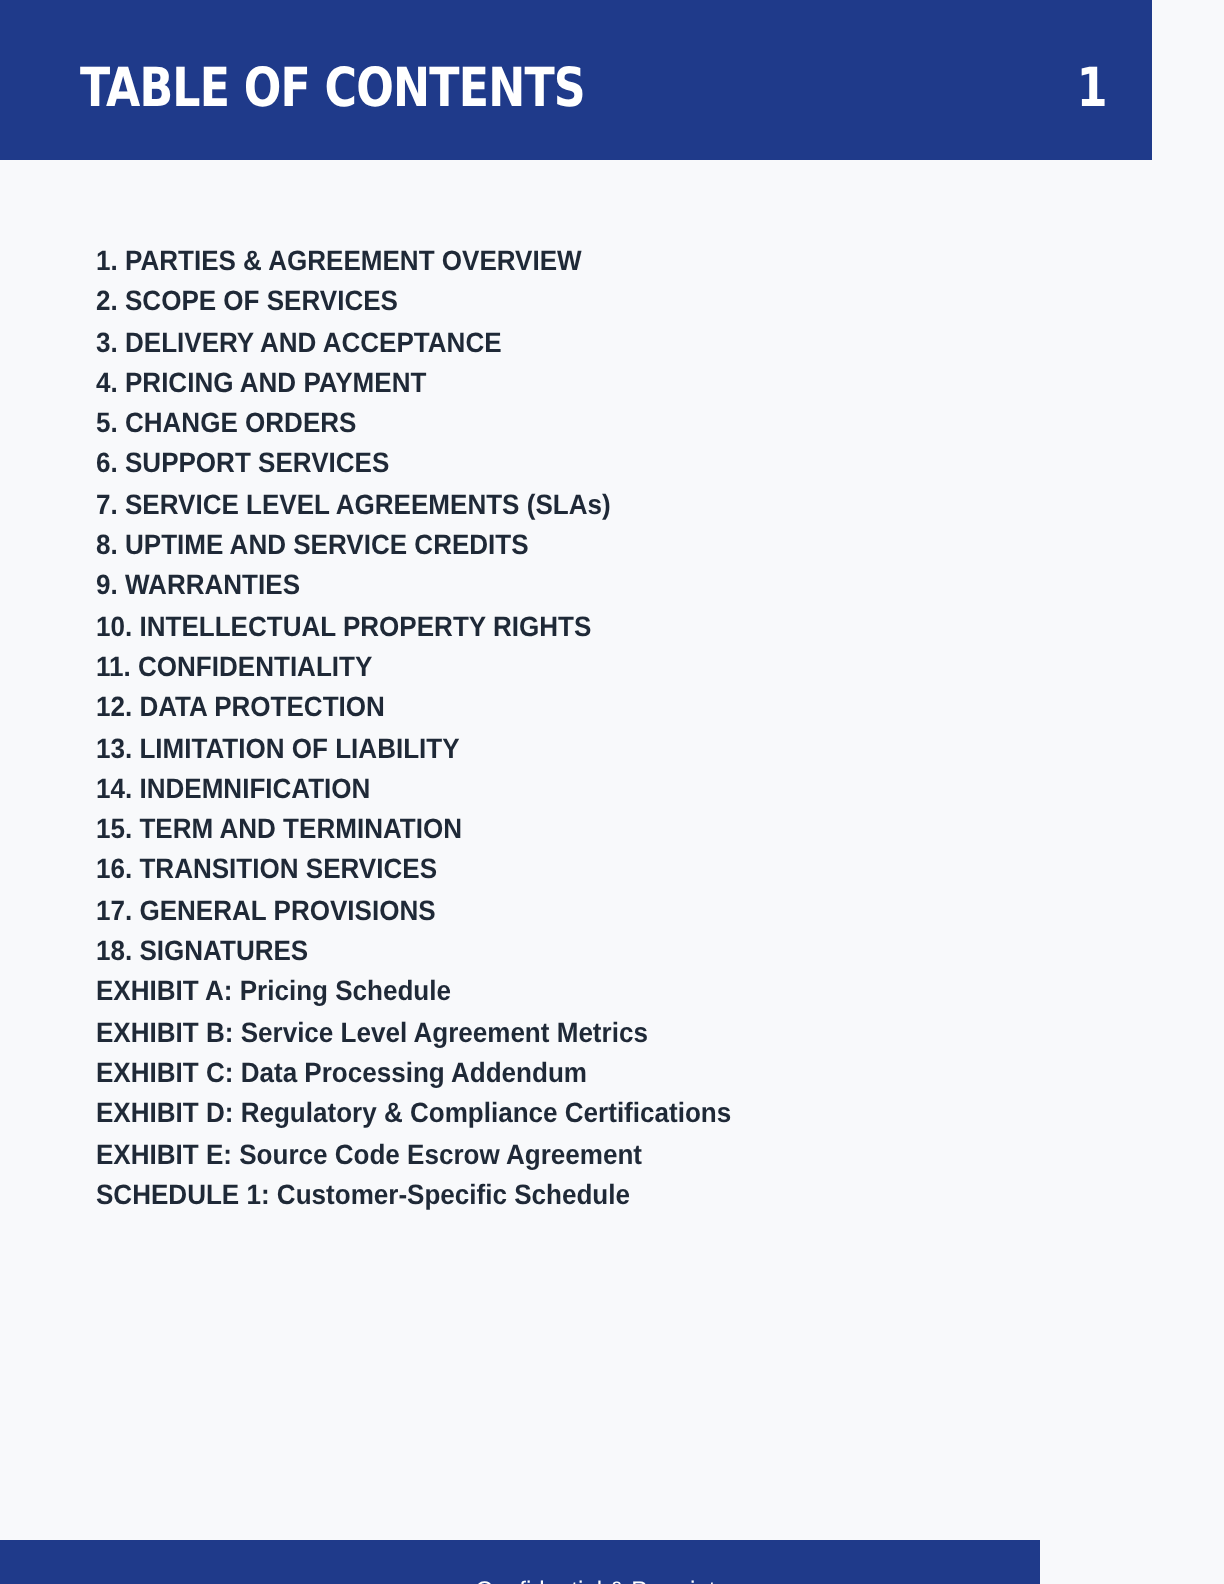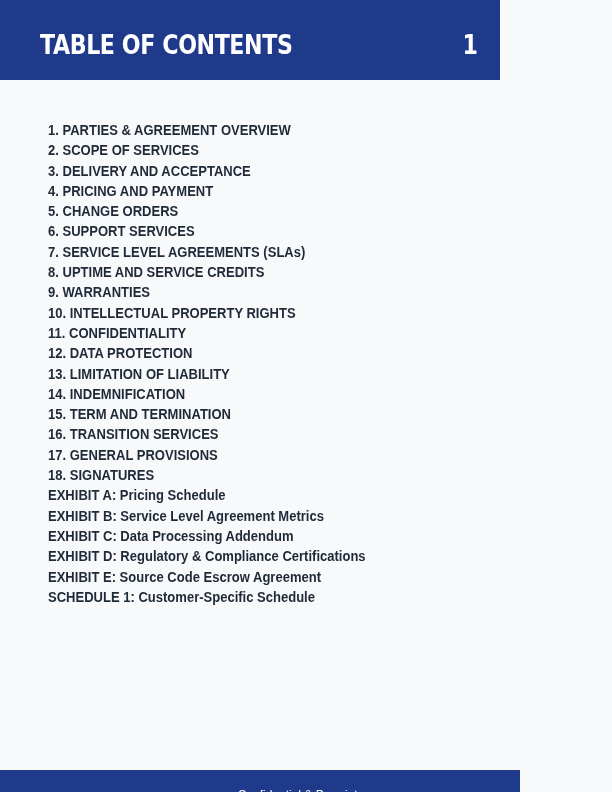--- a/index.html
+++ b/index.html
@@ -2,21 +2,21 @@
 <html><head>
   <meta charset="utf-8">
   <style>
     html, body { margin: 0; padding: 0; }
     body {
       width: 612px; height: 792px; position: relative; overflow: hidden;
       background: #f8f9fb;
       font-family: "Liberation Sans", sans-serif;
     }
     .header {
-      position: absolute; left: 0; top: 0; width: 500px; height: 80px;
+      position: absolute; left: 0; top: 0; width: 576px; height: 80px;
       background: #1f3a8a;
     }
     .header-title {
       position: absolute; left: 40px; top: 27px;
       color: #ffffff; font-family: "DejaVu Sans", sans-serif; font-weight: bold;
       font-size: 27px; line-height: 36px; letter-spacing: -0.5px;
       transform: scaleX(0.82); transform-origin: left center;
       white-space: nowrap;
     }
     .header-page {

